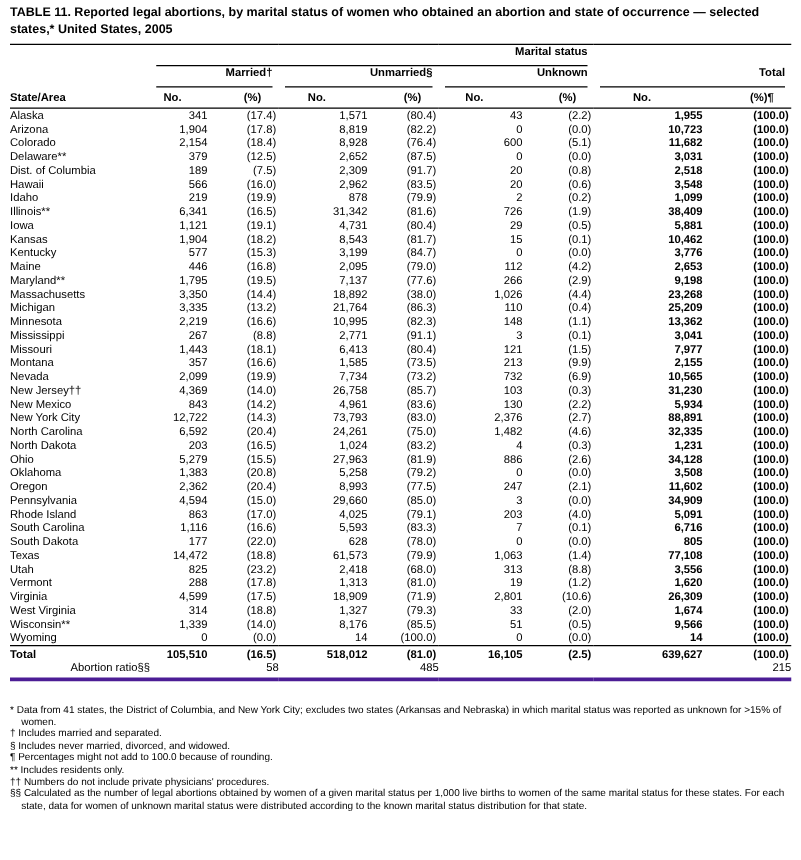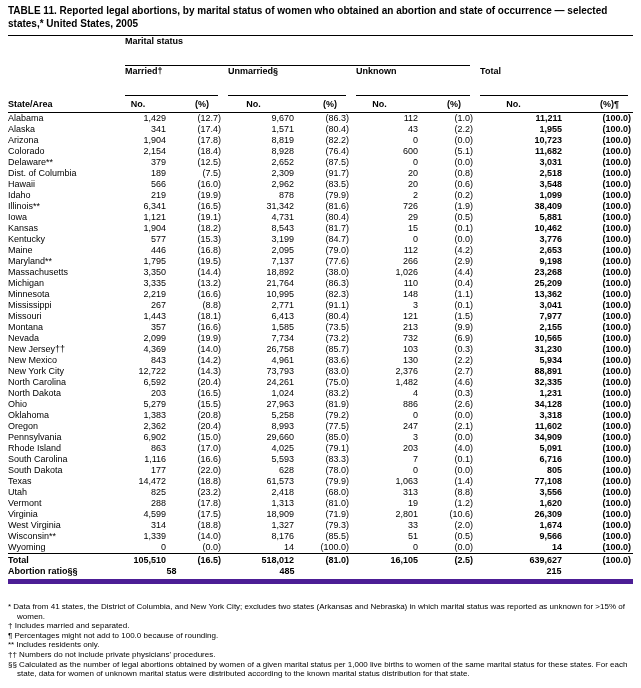--- a/index.html
+++ b/index.html
@@ -3,31 +3,31 @@
 <meta charset="utf-8">
 <style>
   * { box-sizing: border-box; margin: 0; padding: 0; }
   html, body { width: 641px; height: 688px; }
   body { background: #fff; color: #000; font-family: "Liberation Sans", sans-serif; overflow: hidden; }
   .page { padding: 5px 8px 0; }
   .title { font-size: 10px; font-weight: bold; line-height: 1.25; margin-bottom: 5px; width: 625px; }
   table { width: 625px; table-layout: fixed; border-collapse: collapse; border-top: 1px solid #000; font-size: 9px; }
   th, td { padding: 0; vertical-align: bottom; line-height: 11px; }
   thead th { font-weight: bold; }
-  .hline { border-bottom: 1px solid #000; margin: 0 5px; padding-bottom: 18px; text-align: left; }
+  .hline { border-bottom: 1px solid #000; margin: 0 5px; padding-bottom: 5px; text-align: right; }
   .r1 th, .r2 th { height: 12px; }
   .r3 th { height: 16px; border-bottom: 1px solid #000; padding-bottom: 2px; }
   .left { text-align: left; }
   .sub-no { padding-right: 12px; }
   .sub-pct { text-align: right; padding-right: 14px; }
   td.state { text-align: left; white-space: nowrap; }
   td.num { text-align: right; padding-right: 2px; white-space: nowrap; }
   td.bold { font-weight: bold; }
   tr.total-row td { font-weight: bold; border-top: 1px solid #000; height: 13px; }
-  tr.ratio-row td { font-weight: bold; border-bottom: 5px solid #4c1d95; height: 14px; padding-bottom: 2px; }
+  tr.ratio-row td { font-weight: normal; border-bottom: 3px solid #4c1d95; height: 14px; padding-bottom: 2px; text-align: right; }
   td.ratio-val { text-align: center; }
   .footnotes { margin-top: 18px; width: 625px; font-size: 8px; line-height: 1.2; }
   .footnote { padding-left: 9px; text-indent: -9px; }
 </style>
 </head>
 <body>
 
 <div class="page">
   <div class="title">TABLE 11. Reported legal abortions, by marital status of women who obtained an abortion and state of occurrence — selected states,* United States, 2005</div>
 
@@ -73,31 +73,20 @@
         <th class="sub-no">No.</th>
         <th class="sub-pct">(%)</th>
         <th class="sub-no">No.</th>
         <th class="sub-pct">(%)</th>
         <th class="sub-no">No.</th>
         <th class="sub-pct">(%)¶</th>
       </tr>
     </thead>
     <tbody>
         <tr>
-          <td class="state">Alabama</td>
-          <td class="num">1,429</td>
-          <td class="num">(12.7)</td>
-          <td class="num">9,670</td>
-          <td class="num">(86.3)</td>
-          <td class="num">112</td>
-          <td class="num">(1.0)</td>
-          <td class="num bold">11,211</td>
-          <td class="num bold">(100.0)</td>
-        </tr>
-        <tr>
           <td class="state">Alaska</td>
           <td class="num">341</td>
           <td class="num">(17.4)</td>
           <td class="num">1,571</td>
           <td class="num">(80.4)</td>
           <td class="num">43</td>
           <td class="num">(2.2)</td>
           <td class="num bold">1,955</td>
           <td class="num bold">(100.0)</td>
         </tr>
@@ -377,37 +366,37 @@
           <td class="num bold">(100.0)</td>
         </tr>
         <tr>
           <td class="state">Oklahoma</td>
           <td class="num">1,383</td>
           <td class="num">(20.8)</td>
           <td class="num">5,258</td>
           <td class="num">(79.2)</td>
           <td class="num">0</td>
           <td class="num">(0.0)</td>
-          <td class="num bold">3,318</td>
+          <td class="num bold">3,508</td>
           <td class="num bold">(100.0)</td>
         </tr>
         <tr>
           <td class="state">Oregon</td>
           <td class="num">2,362</td>
           <td class="num">(20.4)</td>
           <td class="num">8,993</td>
           <td class="num">(77.5)</td>
           <td class="num">247</td>
           <td class="num">(2.1)</td>
           <td class="num bold">11,602</td>
           <td class="num bold">(100.0)</td>
         </tr>
         <tr>
           <td class="state">Pennsylvania</td>
-          <td class="num">6,902</td>
+          <td class="num">4,594</td>
           <td class="num">(15.0)</td>
           <td class="num">29,660</td>
           <td class="num">(85.0)</td>
           <td class="num">3</td>
           <td class="num">(0.0)</td>
           <td class="num bold">34,909</td>
           <td class="num bold">(100.0)</td>
         </tr>
         <tr>
           <td class="state">Rhode Island</td>
@@ -538,18 +527,19 @@
         <td colspan="2" class="ratio-val">485</td>
         <td colspan="2" class="ratio-val"></td>
         <td colspan="2" class="ratio-val">215</td>
       </tr>
     </tfoot>
   </table>
 
   <div class="footnotes">
       <div class="footnote">* Data from 41 states, the District of Columbia, and New York City; excludes two states (Arkansas and Nebraska) in which marital status was reported as unknown for &gt;15% of women.</div>
       <div class="footnote">† Includes married and separated.</div>
+      <div class="footnote">§ Includes never married, divorced, and widowed.</div>
       <div class="footnote">¶ Percentages might not add to 100.0 because of rounding.</div>
       <div class="footnote">** Includes residents only.</div>
       <div class="footnote">†† Numbers do not include private physicians' procedures.</div>
       <div class="footnote">§§ Calculated as the number of legal abortions obtained by women of a given marital status per 1,000 live births to women of the same marital status for these states. For each state, data for women of unknown marital status were distributed according to the known marital status distribution for that state.</div>
     </div>
 </div>
 
 </body></html>

